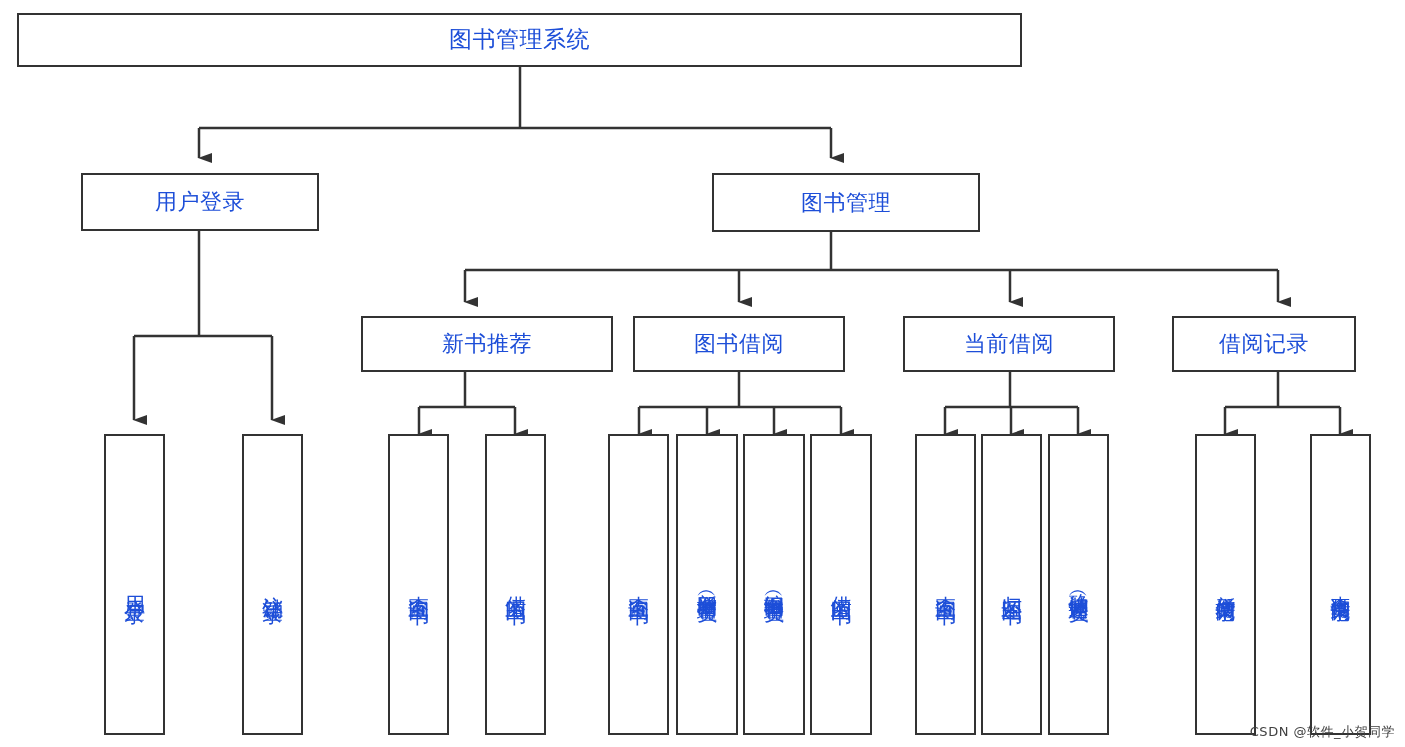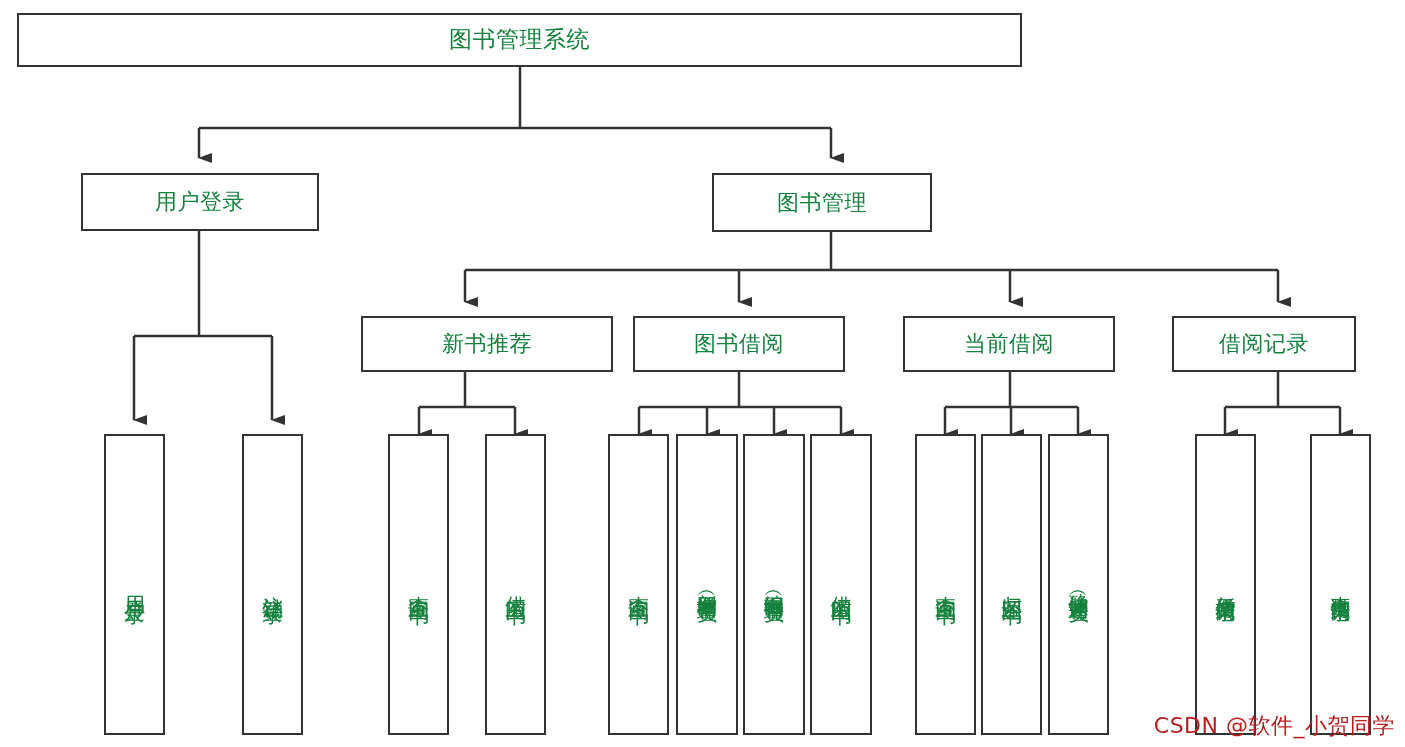--- a/index.html
+++ b/index.html
@@ -13,21 +13,21 @@
 
   
   .node{
     position:absolute;
     box-sizing:border-box;
     background:#ffffff;
     border:2.5px solid #333333;
     display:flex;
     align-items:center;
     justify-content:center;
-    color:#15803d;
+    color:#1d4ed8;
     z-index:3;
   }
   .node .lbl{
     display:block;
     text-align:center;
     line-height:1.18;
     letter-spacing:0.5px;
   }
   
   .h-node .lbl{
@@ -51,22 +51,22 @@
     white-space:nowrap;
     max-height:100%;
   }
   .v-node.tall .lbl{font-size:20px;letter-spacing:1.5px;}
 
   
   #watermark{
     position:absolute;
     right:10px;
     bottom:6px;
-    font-size:22px;
-    color:#b91c1c;
+    font-size:13px;
+    color:#404040;
     letter-spacing:0.5px;
     white-space:nowrap;
     z-index:9;
     font-family:"DejaVu Sans","Liberation Sans",sans-serif;
   }
 </style>
 </head>
 <body>
 
 <div id="canvas">
@@ -123,21 +123,21 @@
   </svg>
 
   <div class="node h-node" id="node-root" style="left:17px;top:13px;width:1005px;height:54px;">
     <span class="lbl">图书管理系统</span>
   </div>
 
   <div class="node h-node" style="left:81px;top:173px;width:238px;height:58px;">
     <span class="lbl">用户登录</span>
   </div>
 
-  <div class="node h-node" style="left:712px;top:173px;width:220px;height:59px;font-family:Liberation Serif, serif;">
+  <div class="node h-node" style="left:712px;top:173px;width:268px;height:59px;font-family:Liberation Serif, serif;">
     <span class="lbl">图书管理</span>
   </div>
 
   <div class="node v-node" style="left:104px;top:434px;width:61px;height:301px;">
     <span class="lbl">用户登录</span>
   </div>
 
   <div class="node v-node" style="left:242px;top:434px;width:61px;height:301px;">
     <span class="lbl">注销登录</span>
   </div>

